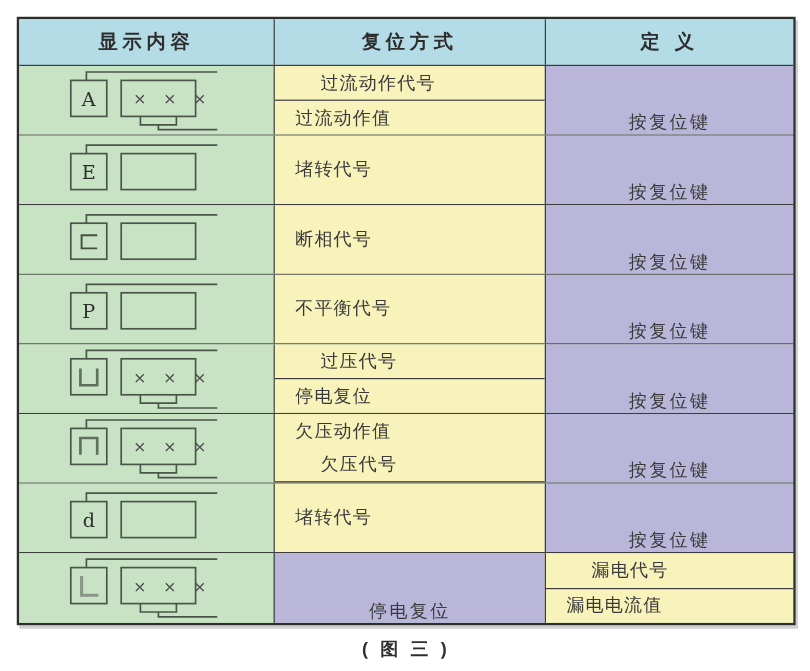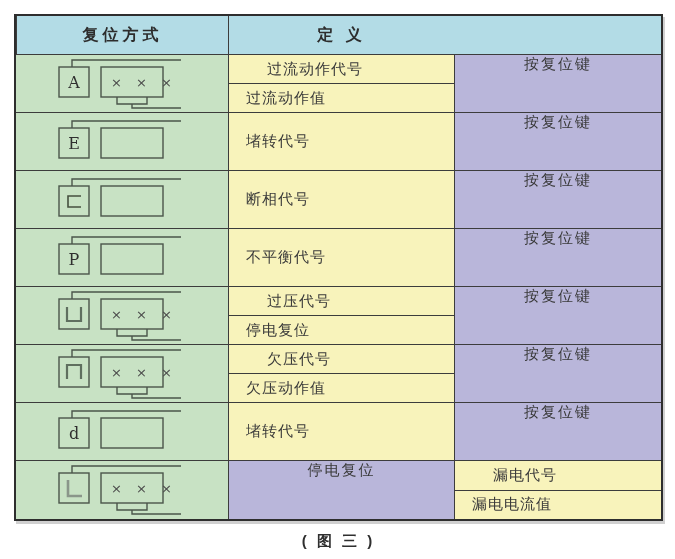--- a/index.html
+++ b/index.html
@@ -20,21 +20,21 @@
   .trow{display:grid;grid-template-columns:212px 226px 207px;border-bottom:1px solid var(--c-line);}
   .trow:last-child{border-bottom:none;}
   .thead{height:39px;background:var(--c-header);}
   .thead .cell{display:flex;align-items:center;justify-content:center;
     font-size:16px;font-weight:bold;letter-spacing:4px;color:#2d2d2d;}
   .body-row{height:58px;}
   .cell{position:relative;height:100%;}
   .c1{background:var(--c-col1);display:flex;align-items:center;}
   .c2{background:var(--c-col2);border-left:1px solid var(--c-line);display:flex;flex-direction:column;}
   .c3{background:var(--c-col3);border-left:1px solid var(--c-line);
-      display:flex;align-items:flex-start;justify-content:center;}
+      display:flex;align-items:flex-end;justify-content:center;}
   .def{display:flex;align-items:center;padding-left:17px;font-size:15px;letter-spacing:1px;color:#3a3a3a;}
   .def.single{flex:1;}
   .def.half{flex:1;}
   .def.half.top{border-bottom:1px solid var(--c-line);padding-left:38px;}
   .c3 span{font-size:15px;letter-spacing:2px;color:#3a3a3a;}
   .diagram{margin-left:15px;display:block;}
   .diagram .ln{fill:none;stroke:var(--c-diagram);stroke-width:1.4;}
   .diagram .bx{fill:none;stroke:var(--c-diagram);stroke-width:1.4;}
   .diagram .xxx{font-family:"DejaVu Sans",sans-serif;font-size:13px;letter-spacing:5px;fill:#4a4a4a;}
   .diagram .letter{font-family:"DejaVu Serif","Liberation Serif",serif;font-size:16px;fill:#2f2f2f;}
@@ -44,20 +44,21 @@
   .caption{position:absolute;left:14px;top:532px;width:649px;text-align:center;
     font-size:15px;font-weight:bold;letter-spacing:3px;color:#2f2f2f;}
 </style>
 </head>
 <body>
 
 <div class="stage">
   <div class="fault-table">
 
     <div class="trow thead">
+      <div class="cell">显示内容</div>
       <div class="cell" style="border-left:1px solid var(--c-line);">复位方式</div>
       <div class="cell" style="border-left:1px solid var(--c-line);">定 义</div>
     </div>
 
     <div class="trow body-row">
       <div class="cell c1">
         <svg class="diagram" width="170" height="56" viewBox="0 0 170 56">
           <path class="ln" d="M41 11 V4 H150"></path>
           <rect class="bx" x="28" y="11" width="30" height="30"></rect>
           <rect class="bx" x="70" y="11" width="62" height="30"></rect>
@@ -154,22 +155,22 @@
           <path class="ln" d="M41 11 V4 H150"></path>
           <rect class="bx" x="28" y="11" width="30" height="30"></rect>
           <rect class="bx" x="70" y="11" width="62" height="30"></rect>
           <path class="seg-mid" d="M36 33 V19 H50 V33"></path>
           <text class="xxx" x="80" y="31">× × ×</text>
           <path class="ln" d="M86 41 V48 H116 V41"></path>
           <path class="ln" d="M101 48 V52 H150"></path>
         </svg>
       </div>
       <div class="cell c2">
+        <div class="def half">欠压动作值</div>
         <div class="def half top">欠压代号</div>
-        <div class="def half">欠压动作值</div>
       </div>
       <div class="cell c3">
         <span>按复位键</span>
       </div>
     </div>
 
     <div class="trow body-row">
       <div class="cell c1">
         <svg class="diagram" width="170" height="56" viewBox="0 0 170 56">
           <path class="ln" d="M41 14 V7 H150"></path>

